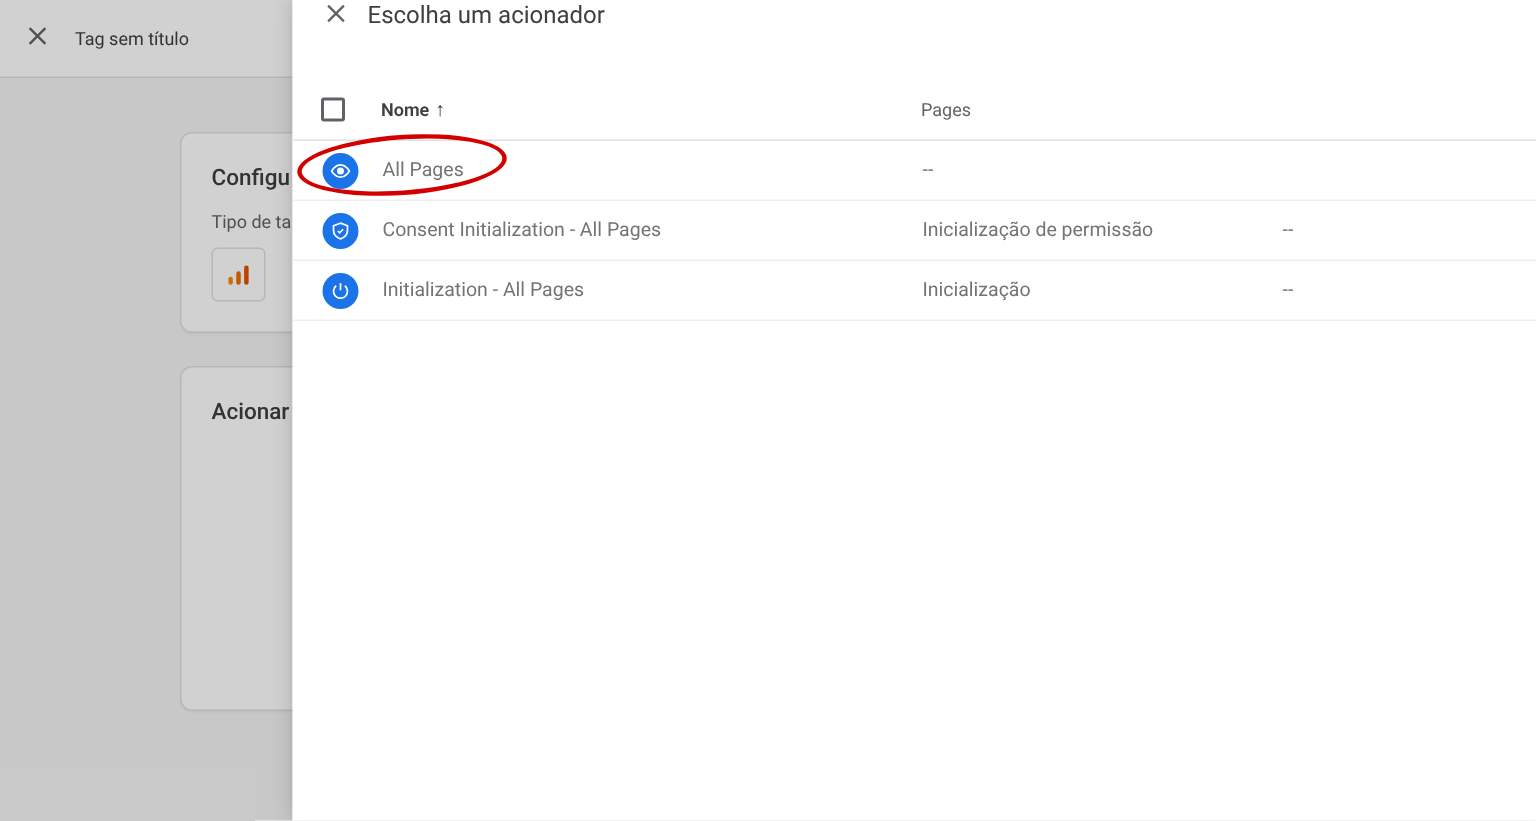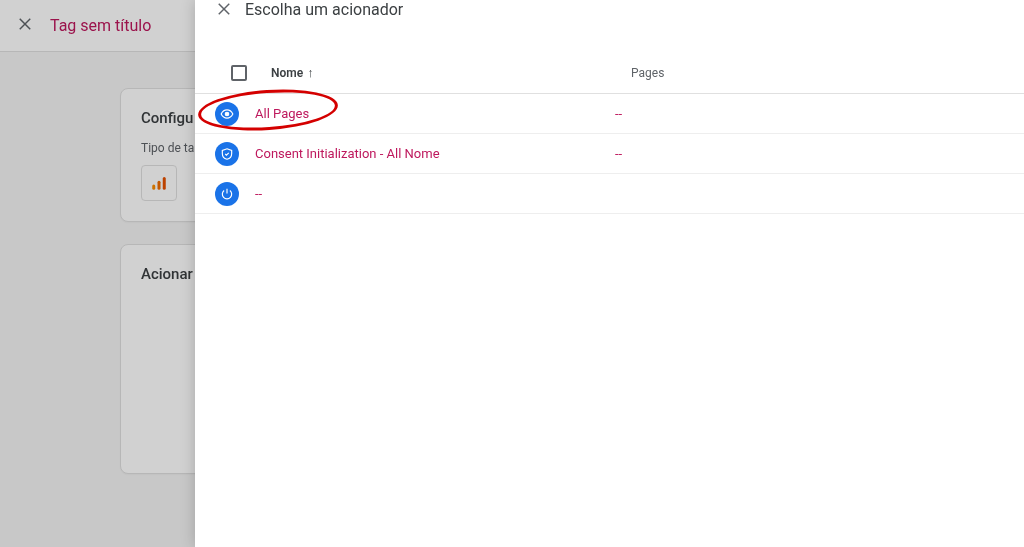--- a/index.html
+++ b/index.html
@@ -36,22 +36,22 @@
       border-bottom: 1px solid #e0e0e0;
       gap: 16px;
     }
 
     .bg-header .close-ico {
       color: #5f6368;
       cursor: pointer;
     }
 
     .bg-header .title {
-      font-size: 16px;
-      color: #be185d;
+      font-size: 12px;
+      color: #404040;
     }
 
     .bg-body {
       padding: 36px 90px 20px 120px;
     }
 
     .card {
       background: #fff;
       border-radius: 8px;
       border: 1px solid #e0e0e0;
@@ -123,21 +123,21 @@
 
     .panel-header h2 {
       font-size: 16px;
       font-weight: 400;
       color: #3c4043;
     }
 
     .table-header {
       display: flex;
       align-items: center;
-      padding: 0 36px;
+      padding: 0 19px;
       height: 42px;
       color: #5f6368;
       font-size: 12px;
       border-bottom: 1px solid #e0e0e0;
     }
 
     .col-check {
       width: 40px;
       display: flex;
       justify-content: flex-start;
@@ -172,21 +172,21 @@
       color: #3c4043;
     }
 
     .row {
       display: flex;
       align-items: center;
       padding: 0 20px;
       height: 40px;
       border-bottom: 1px solid #eeeeee;
       font-size: 13px;
-      color: #be185d;
+      color: #737373;
       cursor: pointer;
     }
 
     .row .col-check {
       width: 40px;
     }
 
     .trigger-icon {
       width: 24px;
       height: 24px;
@@ -277,30 +277,33 @@
 
   <div class="row">
     <div class="col-check">
       <span class="trigger-icon">
         <svg width="14" height="14" viewBox="0 0 24 24" fill="none" stroke="white" stroke-width="2">
           <path d="M12 3l8 3v5c0 5-3.5 9-8 10-4.5-1-8-5-8-10V6l8-3z"></path>
           <path d="M9 12l2 2 4-4"></path>
         </svg>
       </span>
     </div>
-    <div class="col-name">Consent Initialization - All Nome</div>
+    <div class="col-name">Consent Initialization - All Pages</div>
+    <div class="col-type">Inicialização de permissão</div>
     <div class="col-filter">--</div>
   </div>
 
   <div class="row">
     <div class="col-check">
       <span class="trigger-icon">
         <svg width="14" height="14" viewBox="0 0 24 24" fill="none" stroke="white" stroke-width="2">
           <path d="M12 3v8"></path>
           <path d="M7 6a8 8 0 1 0 10 0"></path>
         </svg>
       </span>
     </div>
+    <div class="col-name">Initialization - All Pages</div>
+    <div class="col-type">Inicialização</div>
     <div class="col-filter">--</div>
   </div>
 </div>
 
 <div class="annotation" style="top:90px; left:198px; width:140px; height:40px; transform:rotate(-4deg);"></div>
 
 </body></html>

